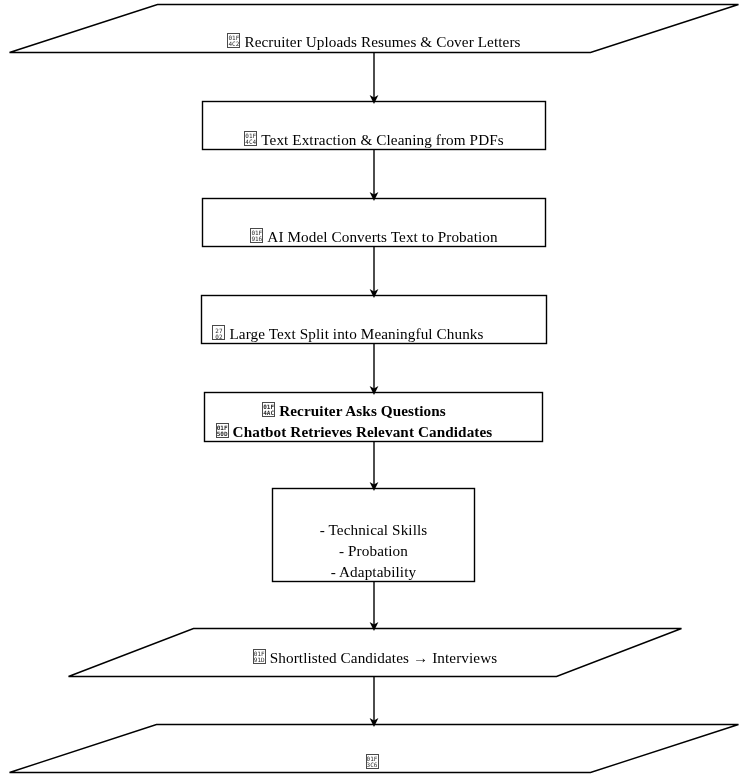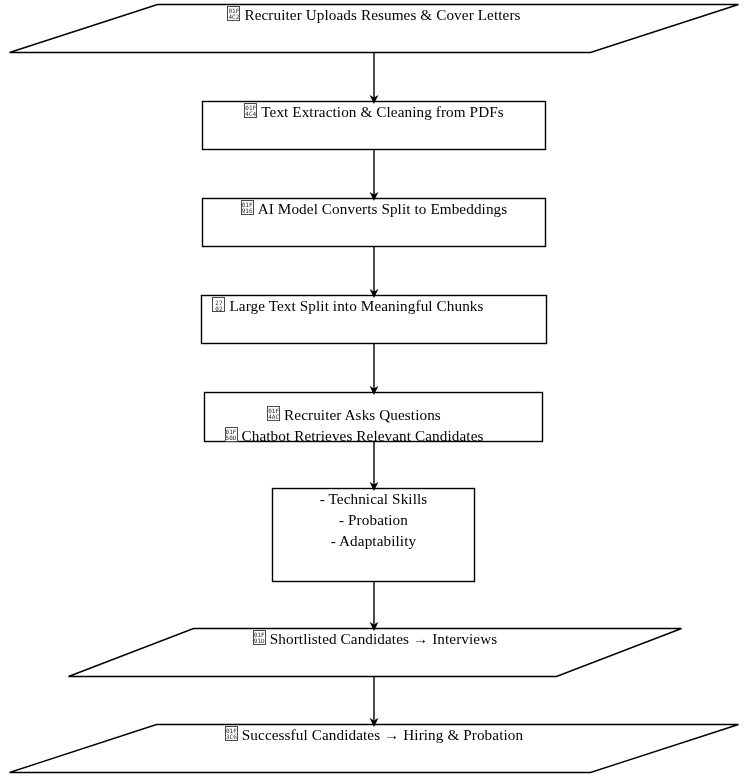--- a/index.html
+++ b/index.html
@@ -20,21 +20,21 @@
     position:absolute;
     left:0; top:0;
     width:748px; height:779px;
     overflow:visible;
   }
   .node-label{
     position:absolute;
     display:flex;
     flex-direction:column;
     align-items:center;
-    justify-content:flex-start;
+    justify-content:flex-end;
     text-align:center;
     font-size:15.2px;
     line-height:21px;
     white-space:nowrap;
     letter-spacing:0.1px;
     pointer-events:none;
   }
   .line{display:block;}
   
   .tofu{
@@ -104,31 +104,31 @@
   </div>
 
   <div class="node-label" style="left:202px; top:101px; width:344px; height:49px;border-radius:23px;">
     <span class="line">
       <span class="tofu"><i>01F</i><i>4C4</i></span><span>Text Extraction &amp; Cleaning from PDFs</span>
     </span>
   </div>
 
   <div class="node-label" style="left:202px; top:198px; width:344px; height:49px;">
     <span class="line">
-      <span class="tofu"><i>01F</i><i>916</i></span><span>AI Model Converts Split to Embeddings</span>
+      <span class="tofu"><i>01F</i><i>916</i></span><span>AI Model Converts Text to Probation</span>
     </span>
   </div>
 
   <div class="node-label" style="left:201px; top:295px; width:294px; height:49px;">
     <span class="line">
       <span class="tofu t4"><i>27</i><i>02</i></span><span>Large Text Split into Meaningful Chunks</span>
     </span>
   </div>
 
-  <div class="node-label" style="left:204px; top:404px; width:300px; height:50px;">
+  <div class="node-label" style="left:204px; top:392px; width:300px; height:50px;font-weight:bold;">
     <span class="line">
       <span class="tofu"><i>01F</i><i>4AC</i></span><span>Recruiter Asks Questions</span>
     </span>
     <span class="line">
       <span class="tofu"><i>01F</i><i>50D</i></span><span>Chatbot Retrieves Relevant Candidates</span>
     </span>
   </div>
 
   <div class="node-label" style="left:272px; top:488px; width:203px; height:94px;">
     <span class="line">- Technical Skills</span>
@@ -137,17 +137,17 @@
   </div>
 
   <div class="node-label" style="left:68px; top:628px; width:614px; height:40px;">
     <span class="line">
       <span class="tofu"><i>01F</i><i>91D</i></span><span>Shortlisted Candidates → Interviews</span>
     </span>
   </div>
 
   <div class="node-label" style="left:9px; top:724px; width:730px; height:49px;">
     <span class="line">
-      <span class="tofu"><i>01F</i><i>3C6</i></span><span>Successful Candidates → Hiring &amp; Probation</span>
+      <span class="tofu"><i>01F</i><i>3C6</i></span>
     </span>
   </div>
 
 </div>
 
 </body></html>

